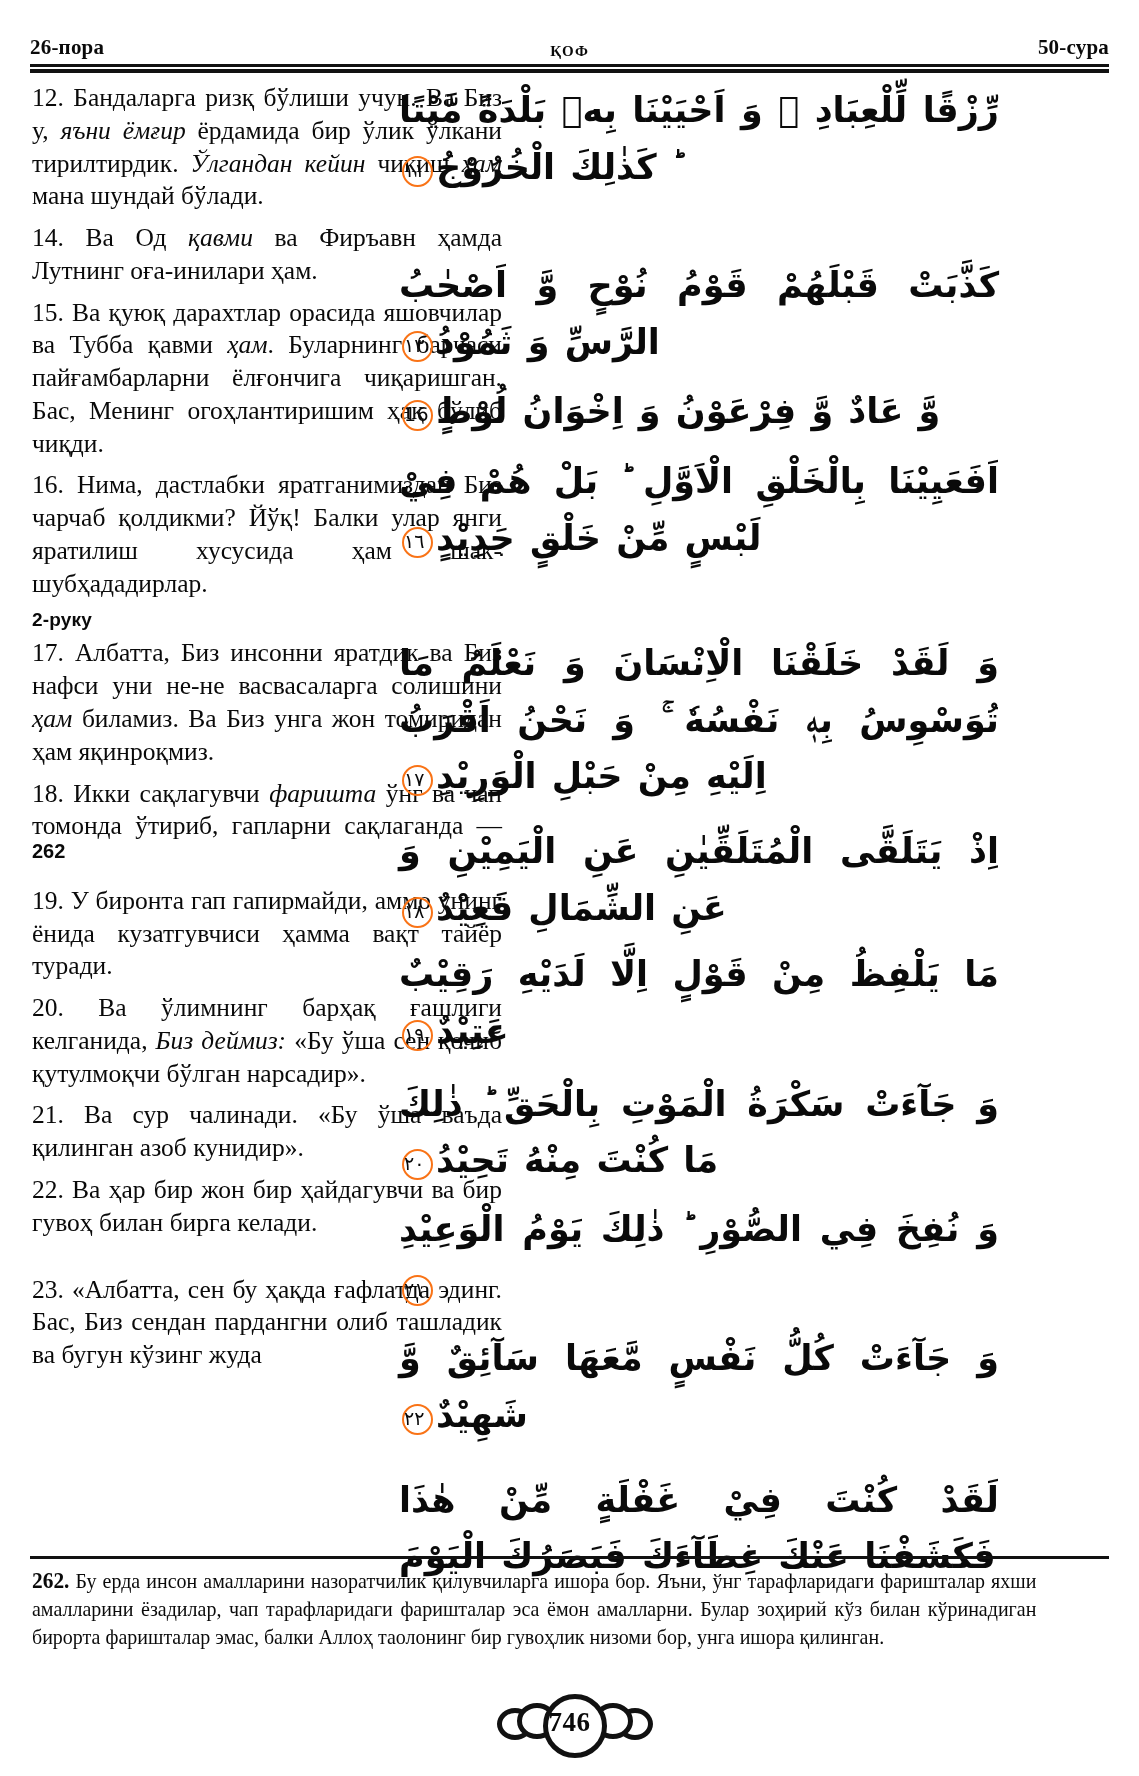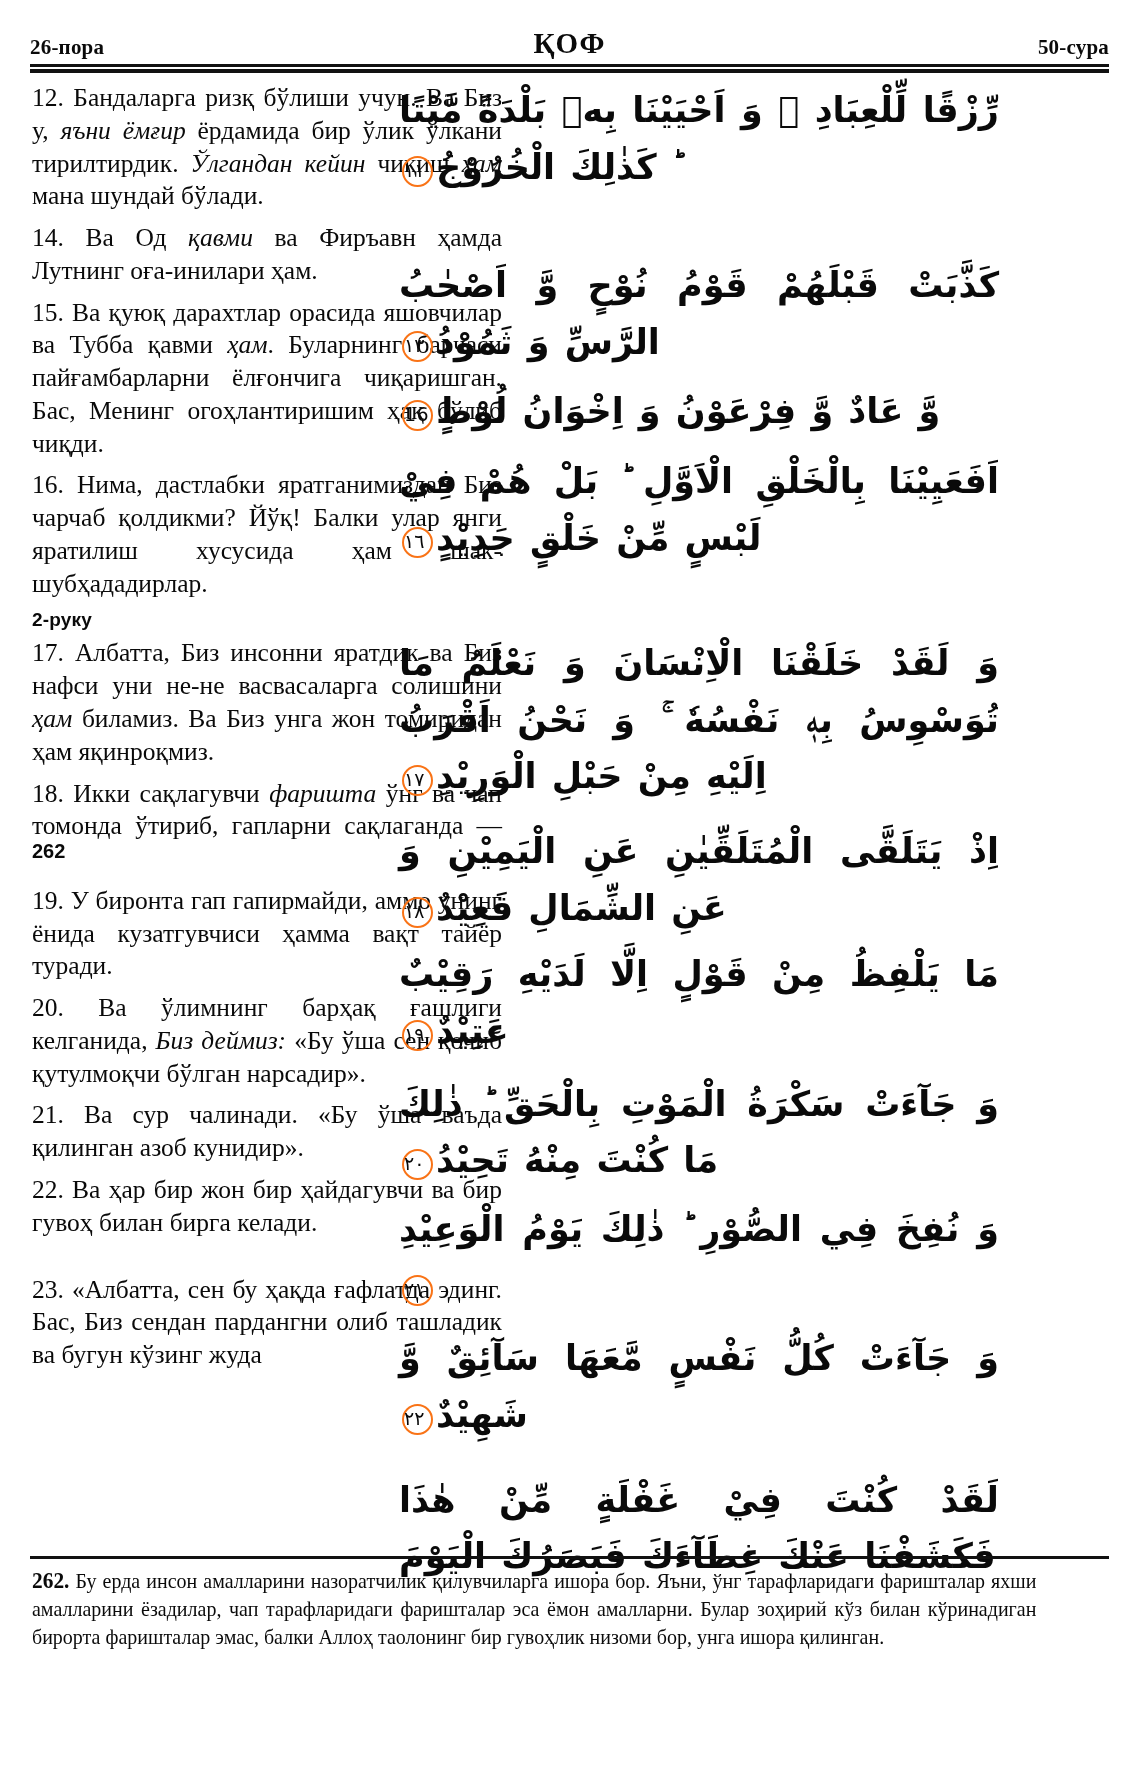--- a/index.html
+++ b/index.html
@@ -37,21 +37,21 @@
     justify-content: space-between;
     font-family: "Liberation Serif", "DejaVu Serif", serif;
     font-weight: bold;
     font-size: 21px;
     letter-spacing: 0.2px;
   }
   .running-head .center {
     position: absolute;
     left: 0; right: 0;
     text-align: center;
-    font-size: 29px;
+    font-size: 15px;
     font-weight: bold;
     letter-spacing: 1px;
   }
   .head-left { position: relative; z-index: 2; }
   .head-right { position: relative; z-index: 2; }
 
   .head-rule {
     position: absolute;
     left: 30px;
     right: 30px;
@@ -266,14 +266,24 @@
       <p class="ayah" style="margin-bottom:0">لَقَدْ كُنْتَ فِيْ غَفْلَةٍ مِّنْ هٰذَا فَكَشَفْنَا عَنْكَ غِطَآءَكَ فَبَصَرُكَ الْيَوْمَ</p>
     </div>
   </div>
 
   <div class="fn-rule"></div>
   <div class="footnote">
     <span class="fn-num">262.</span>
     <span>Бу ерда инсон амалларини назоратчилик қилувчиларга ишора бор. Яъни, ўнг тарафларидаги фаришталар яхши амалларини ёзадилар, чап тарафларидаги фаришталар эса ёмон амалларни. Булар зоҳирий кўз билан кўринадиган бирорта фаришталар эмас, балки Аллоҳ таолонинг бир гувоҳлик низоми бор, унга ишора қилинган.</span>
   </div>
 
+  <div class="folio">
+    <div class="folio-orn">
+      <span class="lobe l2"></span>
+      <span class="lobe l1"></span>
+      <span class="lobe r2"></span>
+      <span class="lobe r1"></span>
+      <span class="lobe c-main"></span>
+      <span class="folio-num">746</span>
+    </div>
+  </div>
 
 </div>
 
 </body></html>

